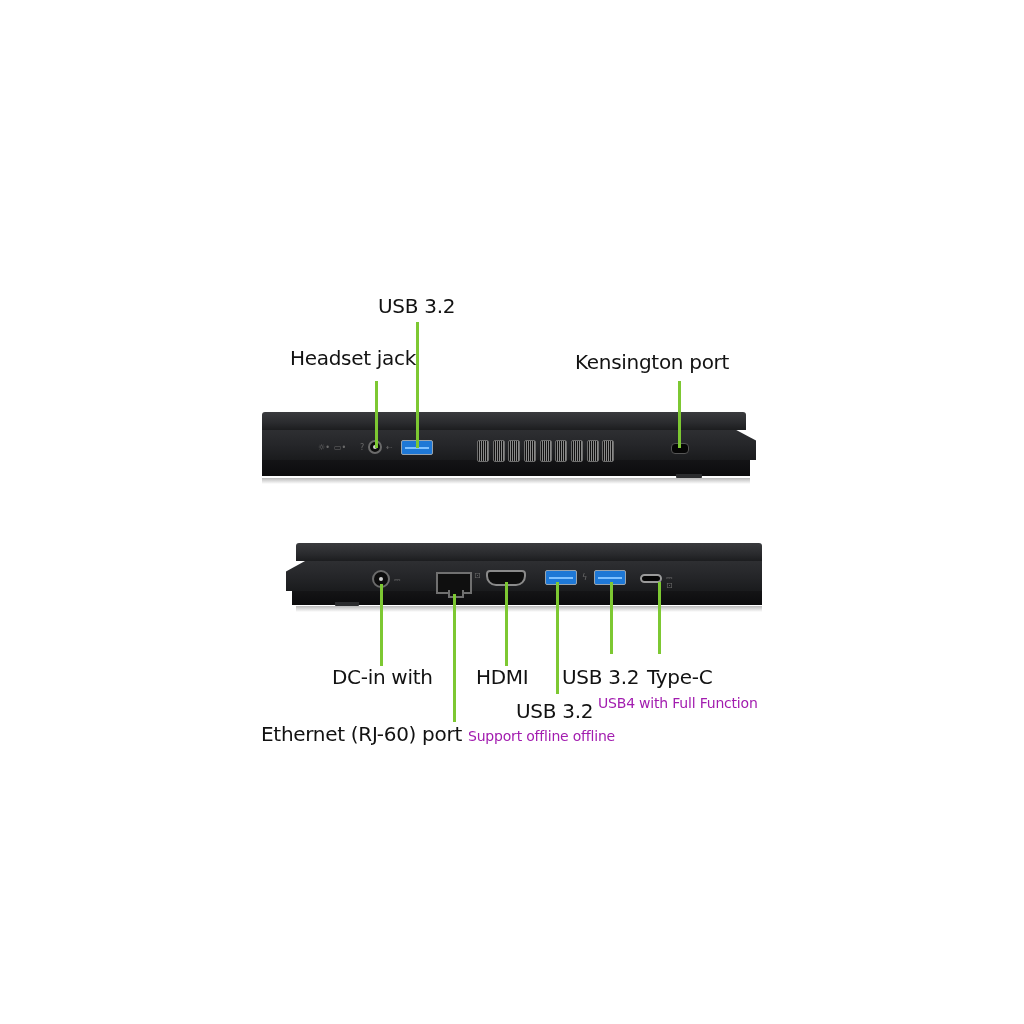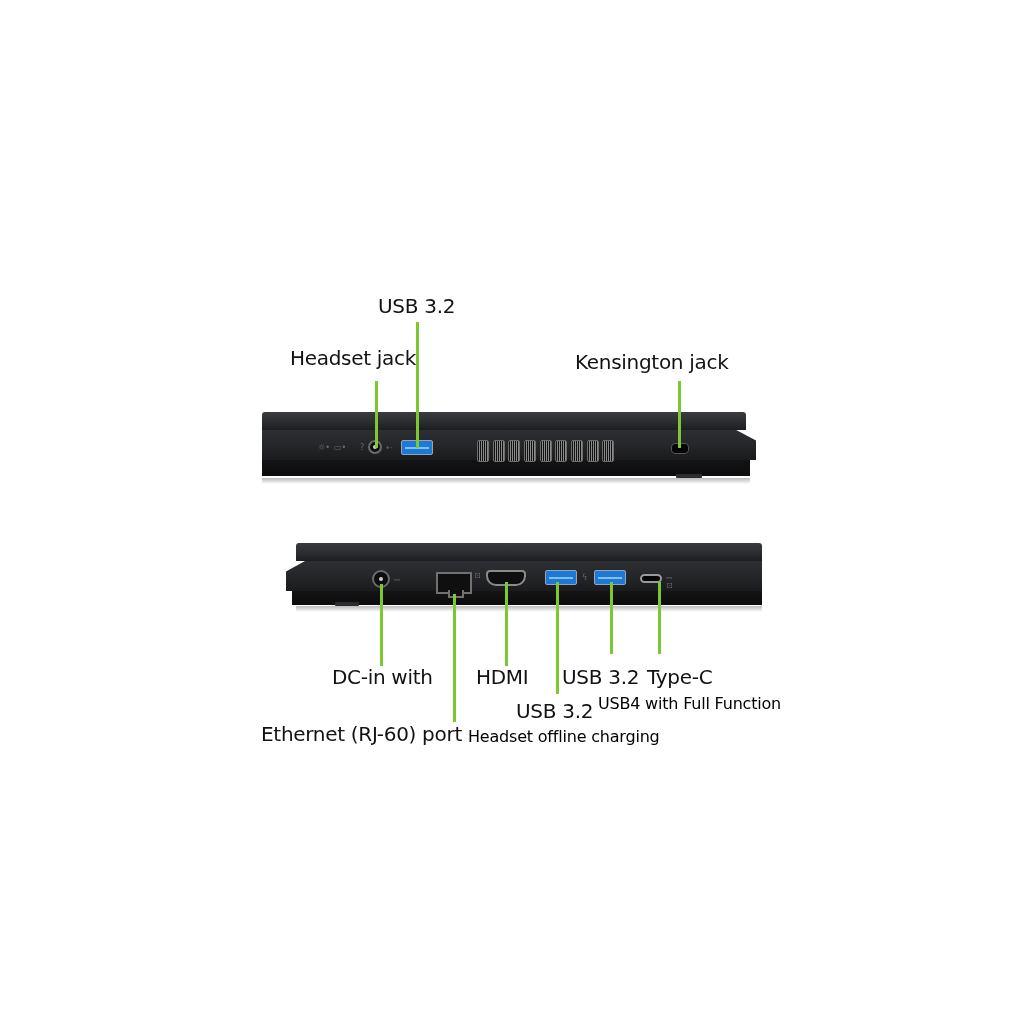--- a/index.html
+++ b/index.html
@@ -1,18 +1,18 @@
 <!DOCTYPE html>
 <html><head>
 <meta charset="utf-8">
 <style>
   html,body{margin:0;padding:0;background:#ffffff;}
   body{width:1024px;height:1024px;position:relative;overflow:hidden;font-family:"DejaVu Sans","Liberation Sans",sans-serif;color:#111;}
   .label{position:absolute;white-space:nowrap;font-size:20px;line-height:1;color:#121212;letter-spacing:-0.3px;}
-  .sub{position:absolute;white-space:nowrap;font-size:16px;line-height:1;color:#000000;letter-spacing:-0.2px;text-align:right;}
+  .sub{position:absolute;white-space:nowrap;font-size:14px;line-height:1;color:#a21caf;letter-spacing:-0.2px;text-align:right;}
   .leader{position:absolute;width:3px;background:#7dc832;}
   
   .laptop{position:absolute;}
   .lid{position:absolute;background:linear-gradient(#3a3b3e,#2a2b2e 60%,#1c1d1f);border-radius:3px 3px 0 0;}
   .base{position:absolute;background:linear-gradient(#2e2f32,#252629 50%,#1a1b1d);}
   .bottom{position:absolute;background:linear-gradient(#141416,#0c0c0d);}
   .shadow{position:absolute;height:6px;background:linear-gradient(#b9b9b9,#ffffff);}
   .foot{position:absolute;background:#2b2c2e;border-radius:0 0 4px 4px;}
   .vent{position:absolute;width:10px;height:20px;border:1px solid #6d6d6d;border-radius:2px;background:repeating-linear-gradient(90deg,#111 0 1px,#8a8a8a 1px 2px);}
   .usb{position:absolute;width:32px;height:15px;background:#1e78d6;border:1px solid #9aa4ad;border-radius:2px;box-sizing:border-box;}
@@ -56,21 +56,21 @@
   </div>
   <div class="kens" style="left:671px;top:443px;"></div>
 </div>
 
 <span class="label" style="left:378px;top:296px;">USB 3.2</span>
 <div class="leader" style="left:416px;top:322px;height:126px;"></div>
 
 <span class="label" style="left:290px;top:348px;">Headset jack</span>
 <div class="leader" style="left:375px;top:381px;height:67px;"></div>
 
-<span class="label" style="left:575px;top:352px;">Kensington jack</span>
+<span class="label" style="left:575px;top:352px;">Kensington port</span>
 <div class="leader" style="left:678px;top:381px;height:67px;"></div>
 
 <div class="laptop">
   <div class="lid" style="left:296px;top:543px;width:466px;height:18px;"></div>
   <div class="base" style="left:286px;top:561px;width:476px;height:30px;clip-path:polygon(4% 0,100% 0,100% 100%,0 100%,0 35%);"></div>
   <div class="bottom" style="left:292px;top:591px;width:470px;height:14px;"></div>
   <div class="foot" style="left:335px;top:602px;width:24px;height:6px;"></div>
   <div class="shadow" style="left:296px;top:606px;width:466px;"></div>
 
   <div class="jack" style="left:372px;top:570px;width:18px;height:18px;"></div>
@@ -89,16 +89,16 @@
 <div class="leader" style="left:453px;top:594px;height:128px;"></div>
 <div class="leader" style="left:505px;top:582px;height:84px;"></div>
 <div class="leader" style="left:556px;top:582px;height:112px;"></div>
 <div class="leader" style="left:610px;top:582px;height:72px;"></div>
 <div class="leader" style="left:658px;top:582px;height:72px;"></div>
 
 <span class="label" style="left:332px;top:667px;">DC-in with</span>
 <span class="label" style="left:261px;top:724px;">Ethernet (RJ-60) port</span>
 <span class="label" style="left:476px;top:667px;">HDMI</span>
 <span class="label" style="left:516px;top:701px;">USB 3.2</span>
-<span class="sub" style="left:468px;top:729px;">Headset offline charging</span>
+<span class="sub" style="left:468px;top:729px;">Support offline offline</span>
 <span class="label" style="left:562px;top:667px;">USB 3.2</span>
 <span class="label" style="left:647px;top:667px;">Type-C</span>
 <span class="sub" style="left:598px;top:696px;">USB4 with Full Function</span>
 
 </body></html>

